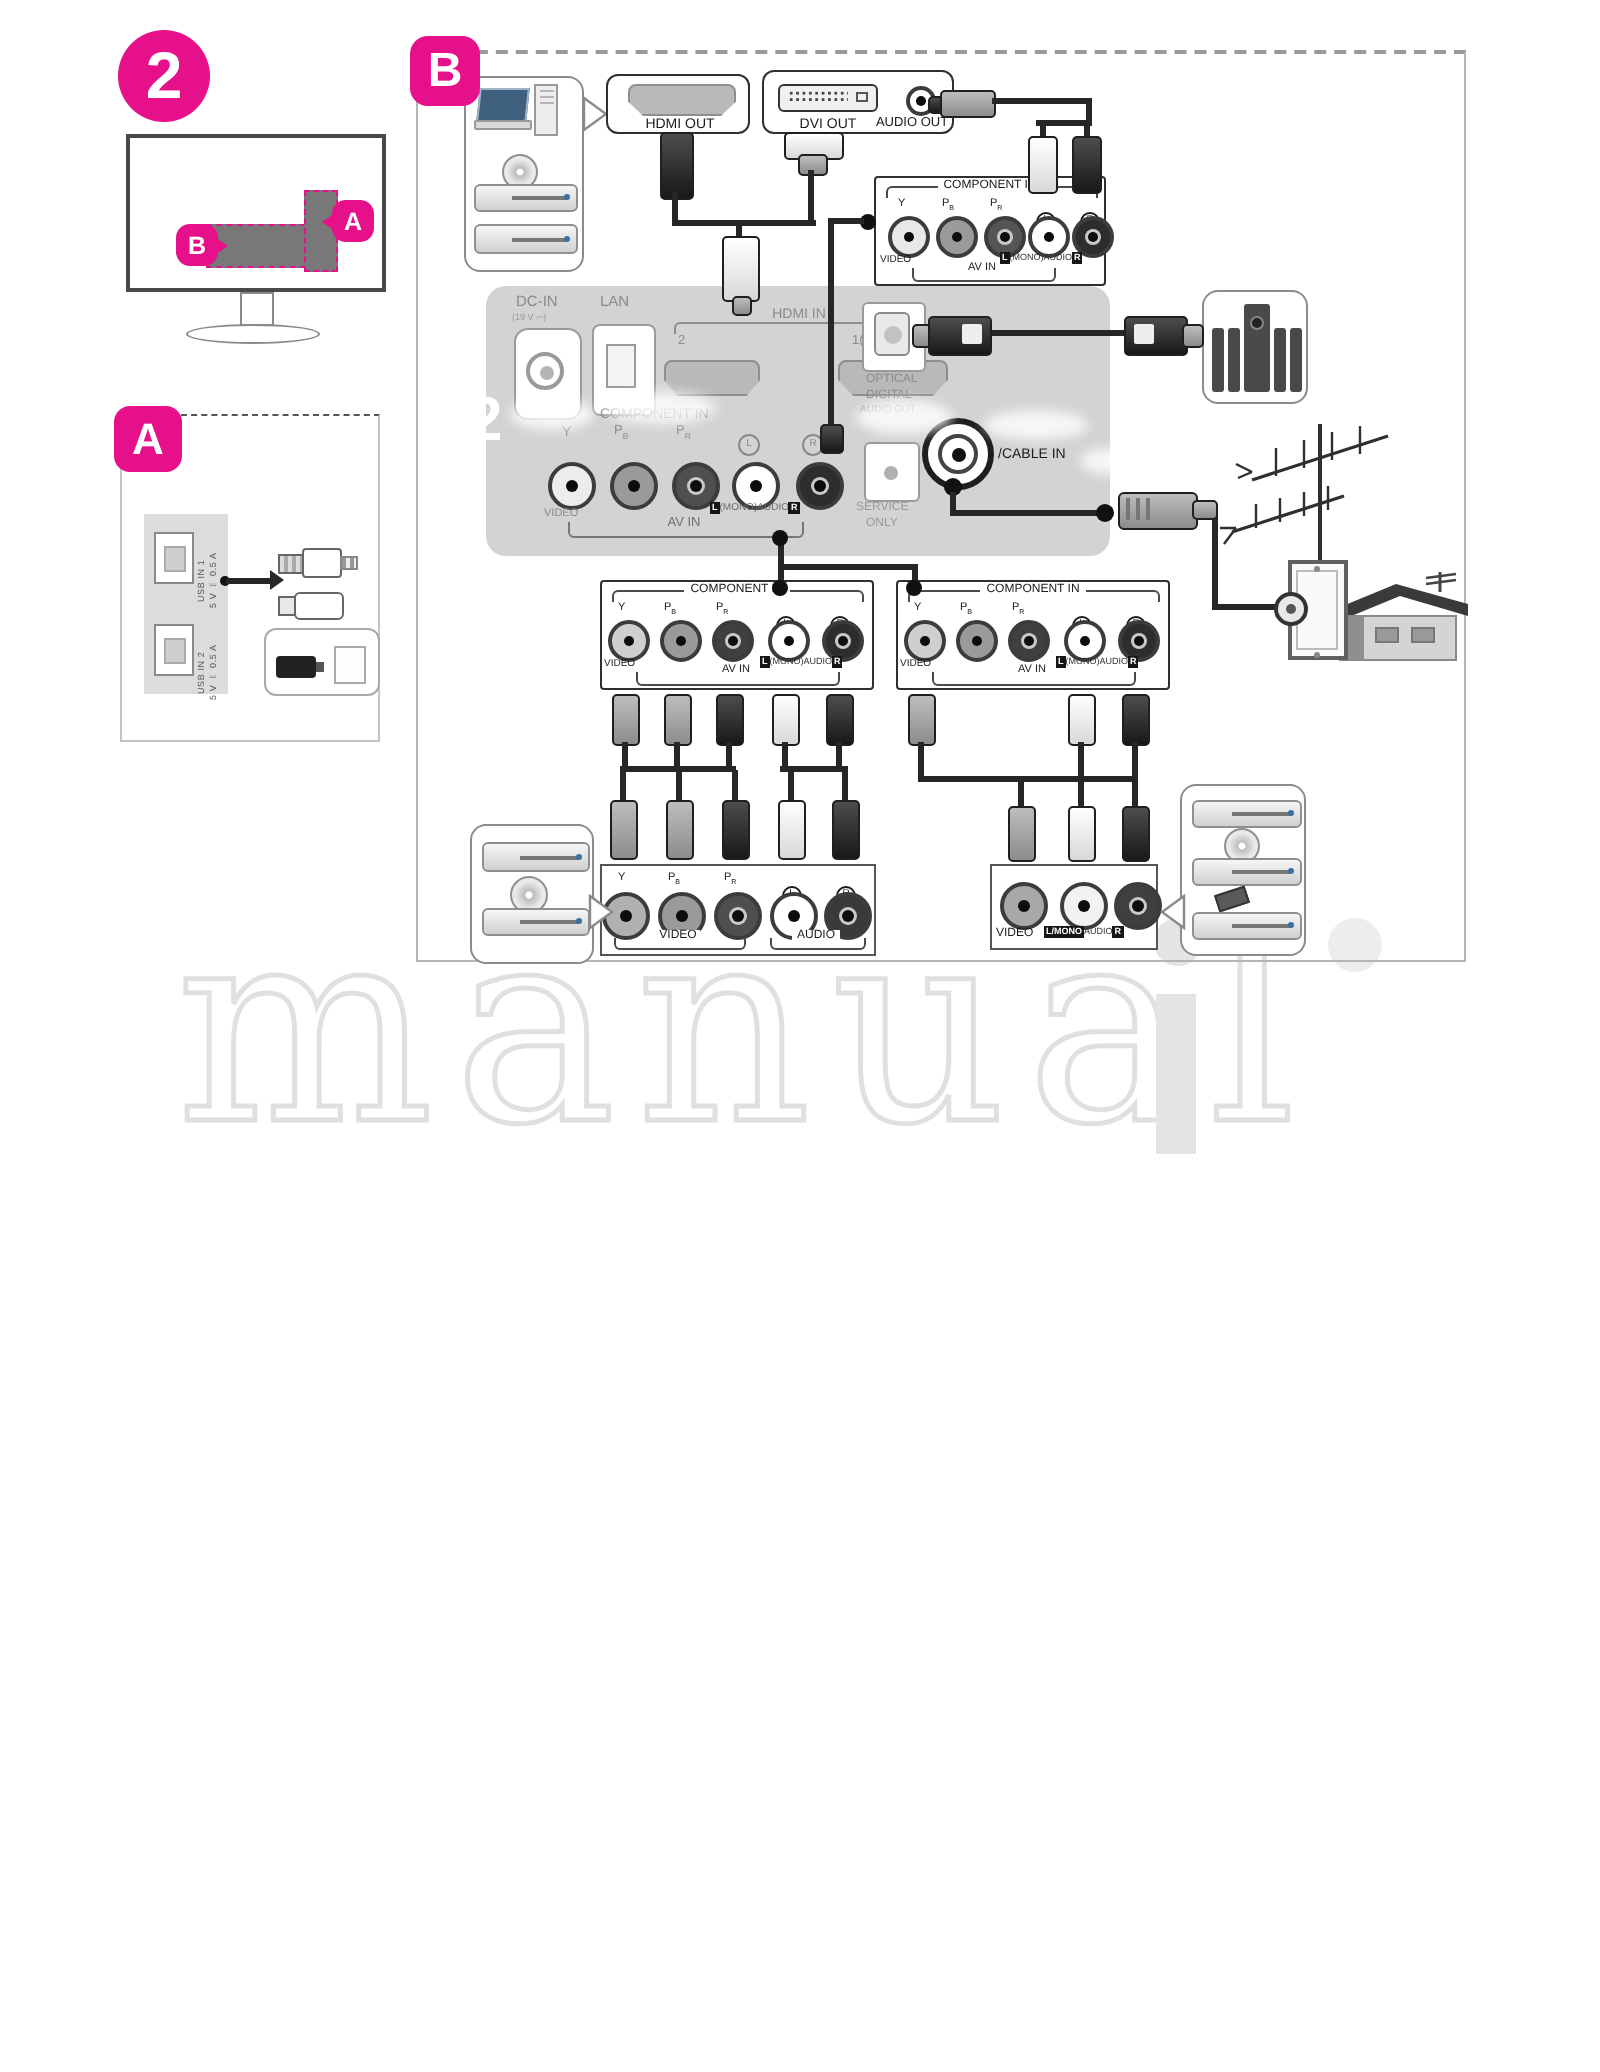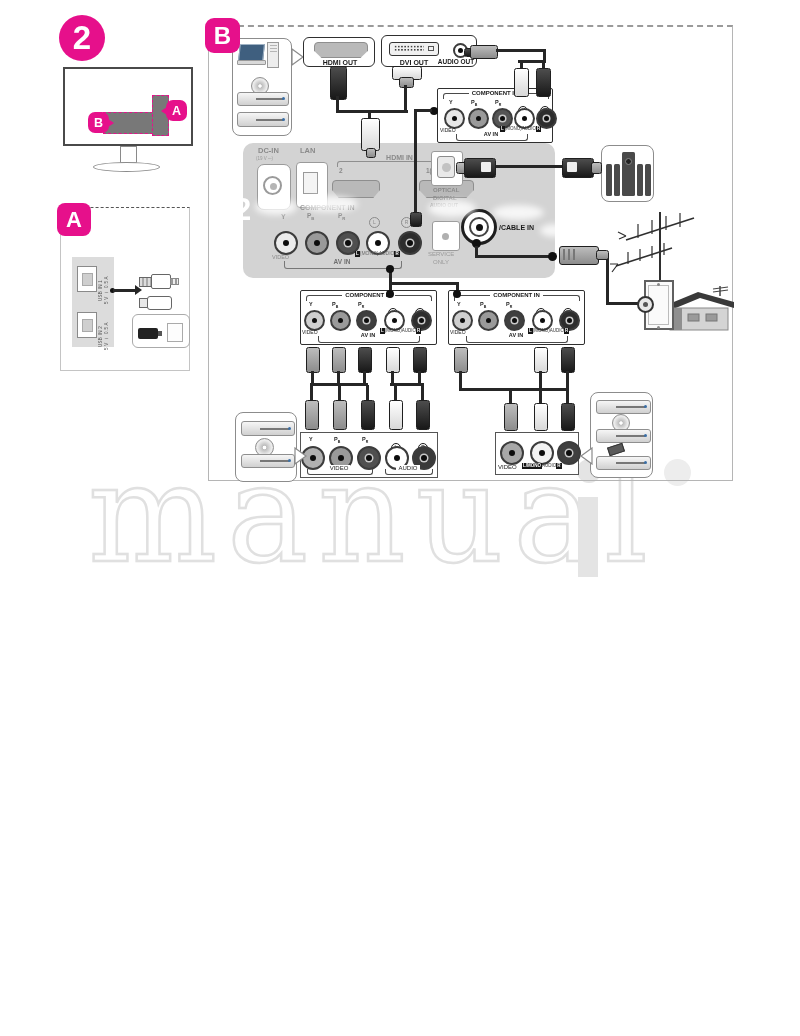--- a/index.html
+++ b/index.html
@@ -7,21 +7,21 @@
         font-family:"Liberation Sans",sans-serif;color:#1a1a1a}
   .abs{position:absolute;box-sizing:border-box}
   .flexc{display:flex;align-items:center;justify-content:center}
   .pink{background:#e6108b;color:#fff;font-weight:700}
   .bub{border-radius:7px;font-size:12.5px}
   .tr::after{content:"";position:absolute;right:-5px;top:7px;border-top:4px solid transparent;border-bottom:4px solid transparent;border-left:6px solid #e6108b}
   .tl::after{content:"";position:absolute;left:-5px;top:7px;border-top:4px solid transparent;border-bottom:4px solid transparent;border-right:6px solid #e6108b}
   .obox{border:1.5px solid #8c8c8c;border-radius:8px;background:#fff}
   .cbox{border:1.5px solid #2f2f2f;background:#fff;border-radius:2px}
   .lbl{position:absolute;white-space:nowrap;line-height:1;color:#1a1a1a}
-  .b{font-weight:700}
+  .b{font-weight:400}
   .gry{color:#8a8a8a}
   .ctr{text-align:center}
   .cbl{position:absolute;background:#262626}
   .dot{position:absolute;background:#111;border-radius:50%}
   .jack{position:absolute;border:2px solid #3c3c3c;border-radius:50%;display:flex;align-items:center;justify-content:center}
   .jack i{border-radius:50%;background:#0d0d0d;display:block}
   .j17{width:17px;height:17px}.j17 i{width:5px;height:5px}
   .j20{width:20px;height:20px;border-width:2.5px}.j20 i{width:6px;height:6px}
   .jack.dk i{box-shadow:0 0 0 1.5px #c9c9c9}
   .plug{position:absolute;border:1px solid #1f1f1f;border-radius:2.5px}

